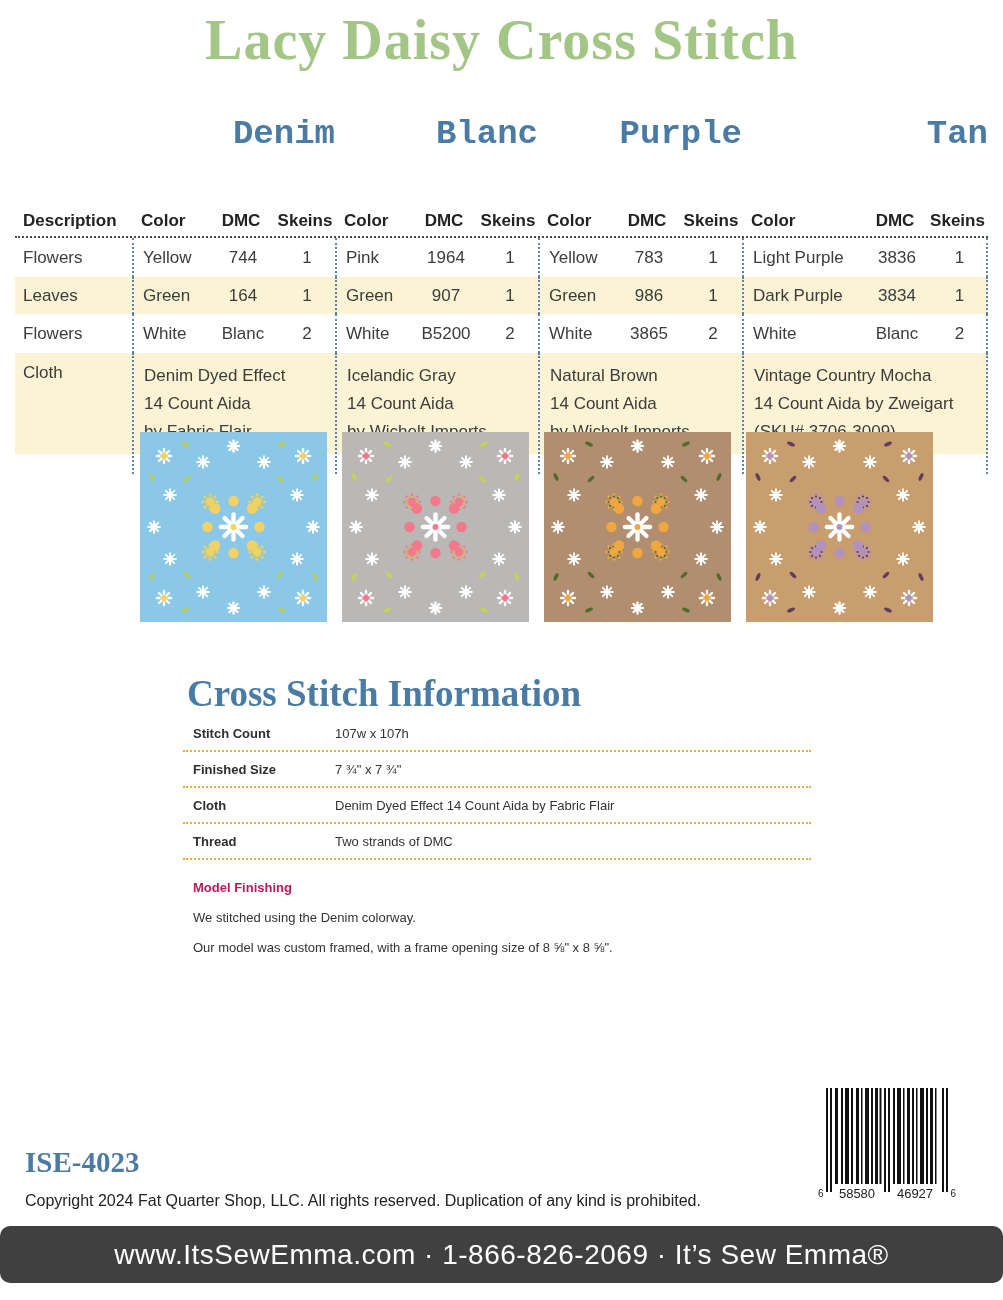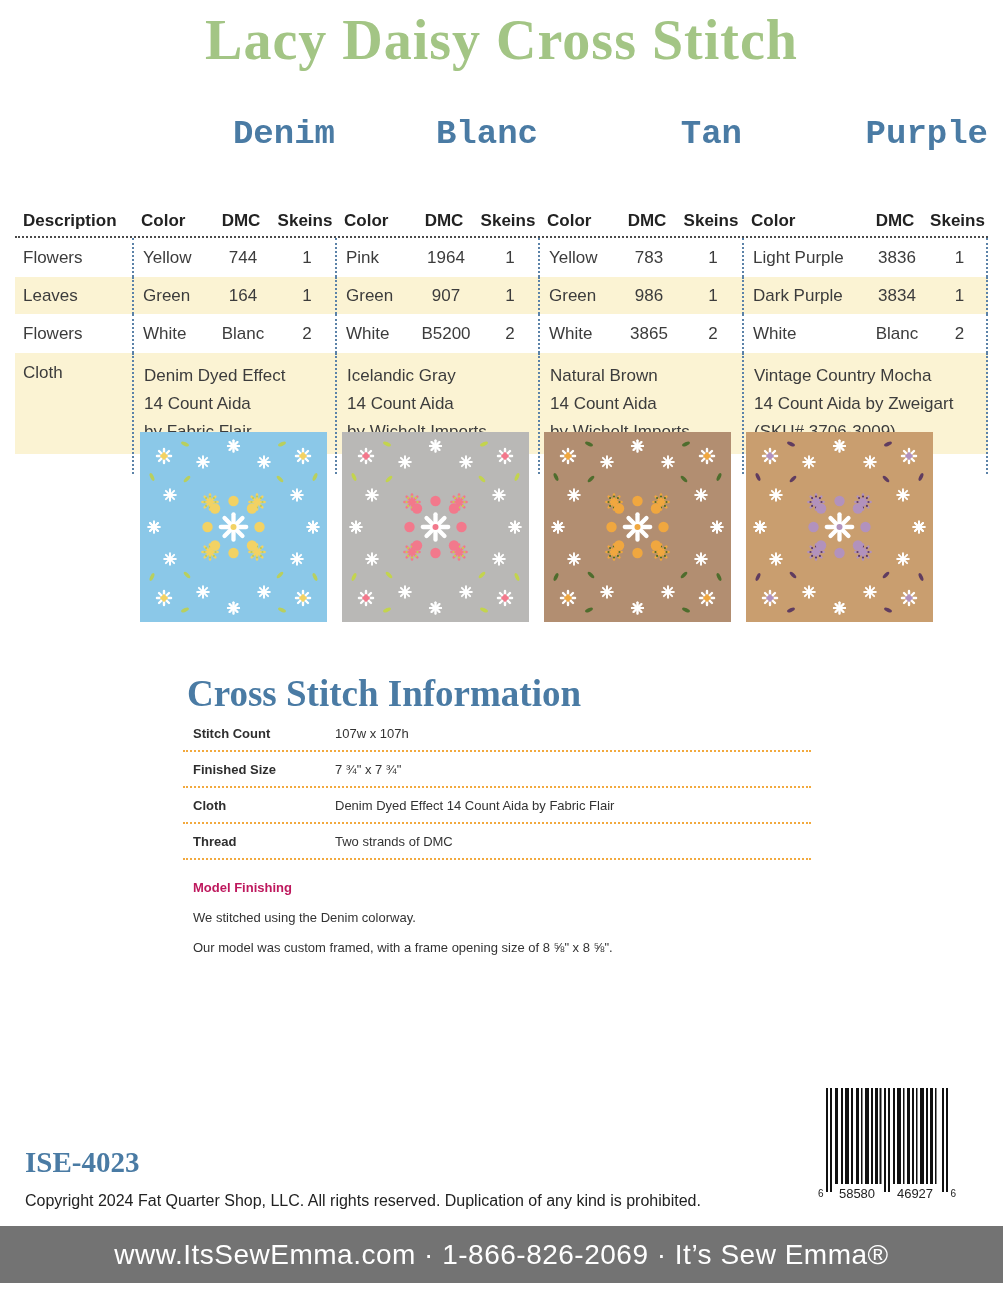--- a/index.html
+++ b/index.html
@@ -53,37 +53,37 @@
   .info-row .val{flex:1;}
   .mf-label{font-weight:bold;color:#be185d;margin:20px 0 0 10px;}
   .mf-line{margin:15px 0 0 10px;}
 
   
   .sku{position:absolute;left:25px;top:1146px;font-family:"Liberation Serif",serif;
        font-weight:bold;font-size:29px;color:#4a7ba4;}
   .copyright{position:absolute;left:25px;top:1192px;font-size:16px;color:#222;}
   .barcode{position:absolute;left:816px;top:1088px;width:142px;height:112px;background:#fff;}
   .barcode svg{display:block;}
-  .footer-bar{position:absolute;left:0;top:1226px;width:1003px;height:57px;background:#737373;
-              display:flex;align-items:center;justify-content:center;}
+  .footer-bar{position:absolute;left:0;top:1226px;width:1003px;height:57px;background:#404040;
+              display:flex;align-items:center;justify-content:center;border-radius:10px;}
   .footer-text{color:#ffffff;font-size:28px;letter-spacing:0.5px;}
 </style>
 </head>
 <body>
 
 <div class="page">
 
   <h1 class="title">Lacy Daisy Cross Stitch</h1>
 
   <div class="ct-groups">
     <div></div>
     <div class="gname">Denim</div>
     <div class="gname">Blanc</div>
+    <div class="gname">Purple</div>
     <div class="gname">Tan</div>
-    <div class="gname">Purple</div>
   </div>
 
   <div class="ct-body">
     <div class="ct-row head">
       <div class="desc">Description</div>
       <div class="g">
         <span class="c1">Color</span>
         <span class="c2">DMC</span>
         <span class="c3">Skeins</span>
       </div>

